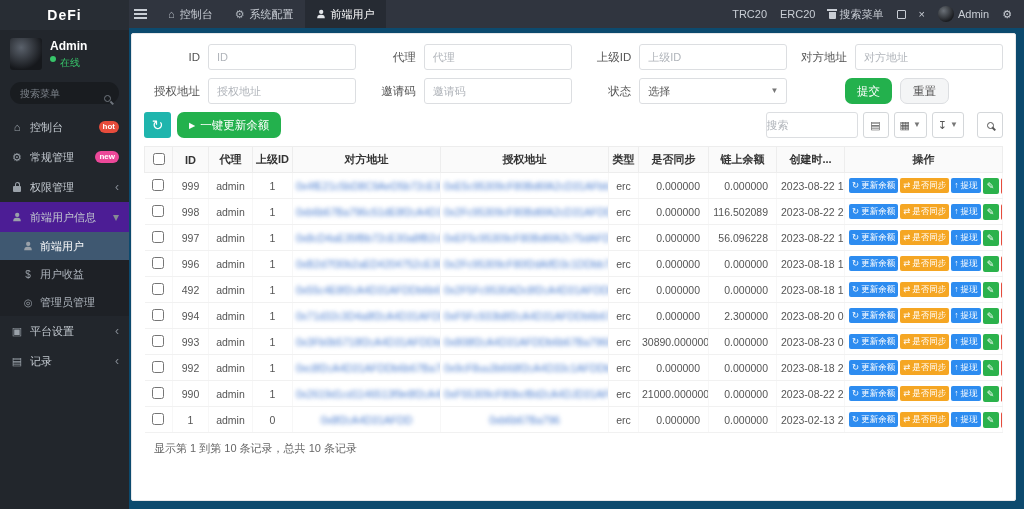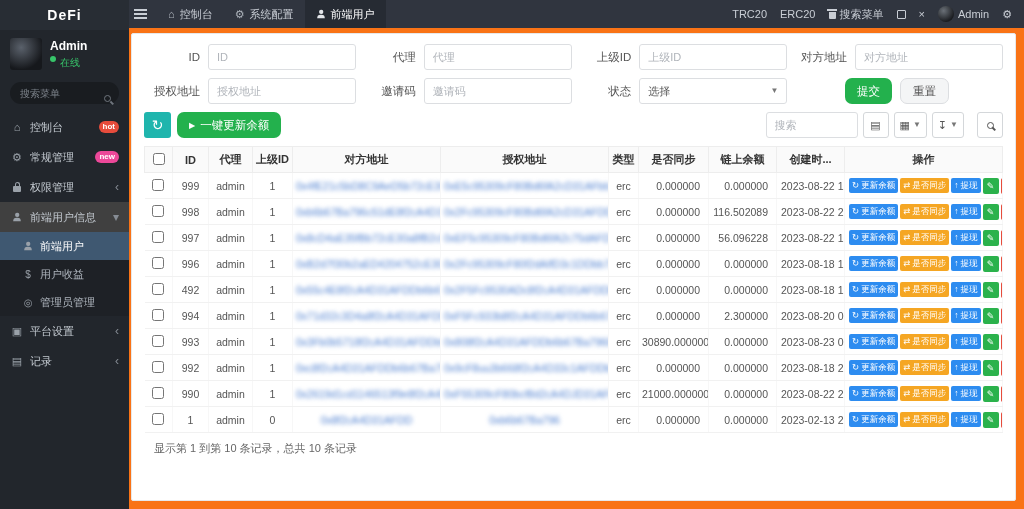--- a/index.html
+++ b/index.html
@@ -21,21 +21,21 @@
   .magwrap{position:absolute;right:18px;top:10px;color:#6f757d}
   .mag{display:inline-block;width:7px;height:7px;border:1.5px solid currentColor;border-radius:50%;position:relative}
   .mag::after{content:'';position:absolute;width:4px;height:1.5px;background:currentColor;right:-3.5px;bottom:-2px;transform:rotate(45deg)}
   .mitem{display:flex;align-items:center;height:30px;padding:0 10px;font-size:11px;color:#c3c9d0;cursor:pointer;gap:6px}
   .micon{width:14px;flex:none;display:inline-flex;justify-content:center;align-items:center;font-size:11px;color:#9aa1a9;font-style:normal}
   .mlabel{flex:1;white-space:nowrap;overflow:hidden}
   .badge{font-size:8px;padding:1px 4px;border-radius:7px;color:#fff;line-height:1.2;font-weight:bold}
   .badge.hot{background:#e74c3c}
   .badge.new{background:#ec4899}
   .chev{color:#868c94;font-size:12px;line-height:1}
-  .ghead{background:#404040}
+  .ghead{background:#4c1d95}
   .msub .mitem{padding-left:22px;height:28px;font-size:11px;color:#aeb5bd;background:#1e2126}
   .msub .mitem.active{background:#3f5871;color:#fff}
   .msub .micon{font-size:10px;width:12px}
 
   
   .picon{position:relative;width:10px;height:10px;display:inline-block}
   .picon::before{content:'';position:absolute;top:0;left:50%;transform:translateX(-50%);width:4.5px;height:4.5px;border-radius:50%;background:currentColor}
   .picon::after{content:'';position:absolute;bottom:0;left:50%;transform:translateX(-50%);width:9px;height:4px;border-radius:4.5px 4.5px 0 0;background:currentColor}
   .picon.sm{transform:scale(.85)}
   .lock{position:relative;display:inline-block;width:8px;height:6px;background:currentColor;border-radius:1px;margin-top:4px}
@@ -52,21 +52,21 @@
   .burger i::before{top:-4px}.burger i::after{top:4px}
   .ttab{display:flex;align-items:center;gap:5px;height:28px;padding:0 11px;cursor:pointer;white-space:nowrap}
   .ttab.active{background:#262b33;color:#fff}
   .ttab .ticon{font-size:11px;color:#aab0b8;display:inline-flex}
   .ttab.active .ticon{color:#e3e6ea}
   .topright{margin-left:auto;display:flex;align-items:center;gap:13px;padding-right:12px}
   .titem{display:flex;align-items:center;gap:4px;cursor:pointer;white-space:nowrap}
   .tavatar{width:16px;height:16px;border-radius:50%;background:radial-gradient(circle at 35% 30%,#6a7077,#1a1c20 72%)}
 
   
-  .main{position:absolute;left:123px;top:28px;right:0;bottom:0;background:#f97316}
+  .main{position:absolute;left:123px;top:28px;right:0;bottom:0;background:#0c4a6e}
   .panel{margin:5px 8px 8px;background:#fff;height:calc(100% - 13px);padding:6px 12px 0;border:1px solid #e7e8ea;border-radius:2px;overflow:hidden}
 
   .frow{display:flex;justify-content:space-between;align-items:center;margin:4px 0 8px}
   .fgroup{display:flex;align-items:center;width:212px}
   .fgroup label{width:56px;text-align:right;margin-right:8px;font-size:11.5px;color:#555;flex:none;white-space:nowrap}
   .fgroup input,.fselect{flex:1;height:26px;border:1px solid #dcdee1;border-radius:3px;font-size:11px;padding:0 8px;color:#333;outline:none;min-width:0;background:#fff}
   .fgroup input::placeholder{color:#b0b4ba}
   .fselect{display:flex;align-items:center;justify-content:space-between;color:#555;cursor:pointer}
   .caret{font-size:8px;color:#777;line-height:1}
   .fbtns{width:212px;display:flex;gap:8px;justify-content:center}
@@ -74,21 +74,21 @@
   .btn.submit{background:#23b14d;color:#fff}
   .btn.reset{background:#f4f5f6;border:1px solid #dcdee1;color:#555}
 
   .toolbar{display:flex;align-items:center;margin:2px 0 8px}
   .tbleft{display:flex;gap:6px;align-items:center}
   .ibtn{width:27px;height:26px;border:none;border-radius:3px;display:flex;align-items:center;justify-content:center;color:#fff;font-size:14px;cursor:pointer}
   .ibtn.refresh{background:#1fb5ad}
   .btn.update{background:#23b14d;color:#fff;display:flex;align-items:center;gap:5px;font-size:11.5px}
   .play{font-size:8px}
   .tbright{margin-left:auto;display:flex;gap:5px;align-items:center}
-  .tbright input{width:92px;height:26px;border:1px solid #dcdee1;border-radius:3px;font-size:11px;padding:0 8px;outline:none}
+  .tbright input{width:92px;height:26px;border:1px solid #dcdee1;border-radius:3px;font-size:11px;padding:0 0;outline:none}
   .tbright input::placeholder{color:#b0b4ba}
   .obtn{min-width:26px;height:26px;border:1px solid #d4d7da;background:#fff;border-radius:3px;color:#555;display:flex;align-items:center;justify-content:center;gap:3px;font-size:11px;cursor:pointer;padding:0 5px}
   .obtn.maggap{margin-left:8px}
 
   table{width:100%;border-collapse:collapse;table-layout:fixed}
   th{background:#fafafa;border:1px solid #ededed;font-size:11px;color:#333;padding:5px 2px;font-weight:bold;white-space:nowrap;overflow:hidden;text-align:center}
   td{border-bottom:1px solid #f1f1f1;border-right:1px solid #f7f7f7;font-size:10.5px;color:#555;padding:4.5px 3px;text-align:center;white-space:nowrap;overflow:hidden}
   td.num{text-align:right;padding-right:8px}
   td.date{text-align:left;padding-left:4px}
   td.ops{text-align:left;padding-left:4px}

